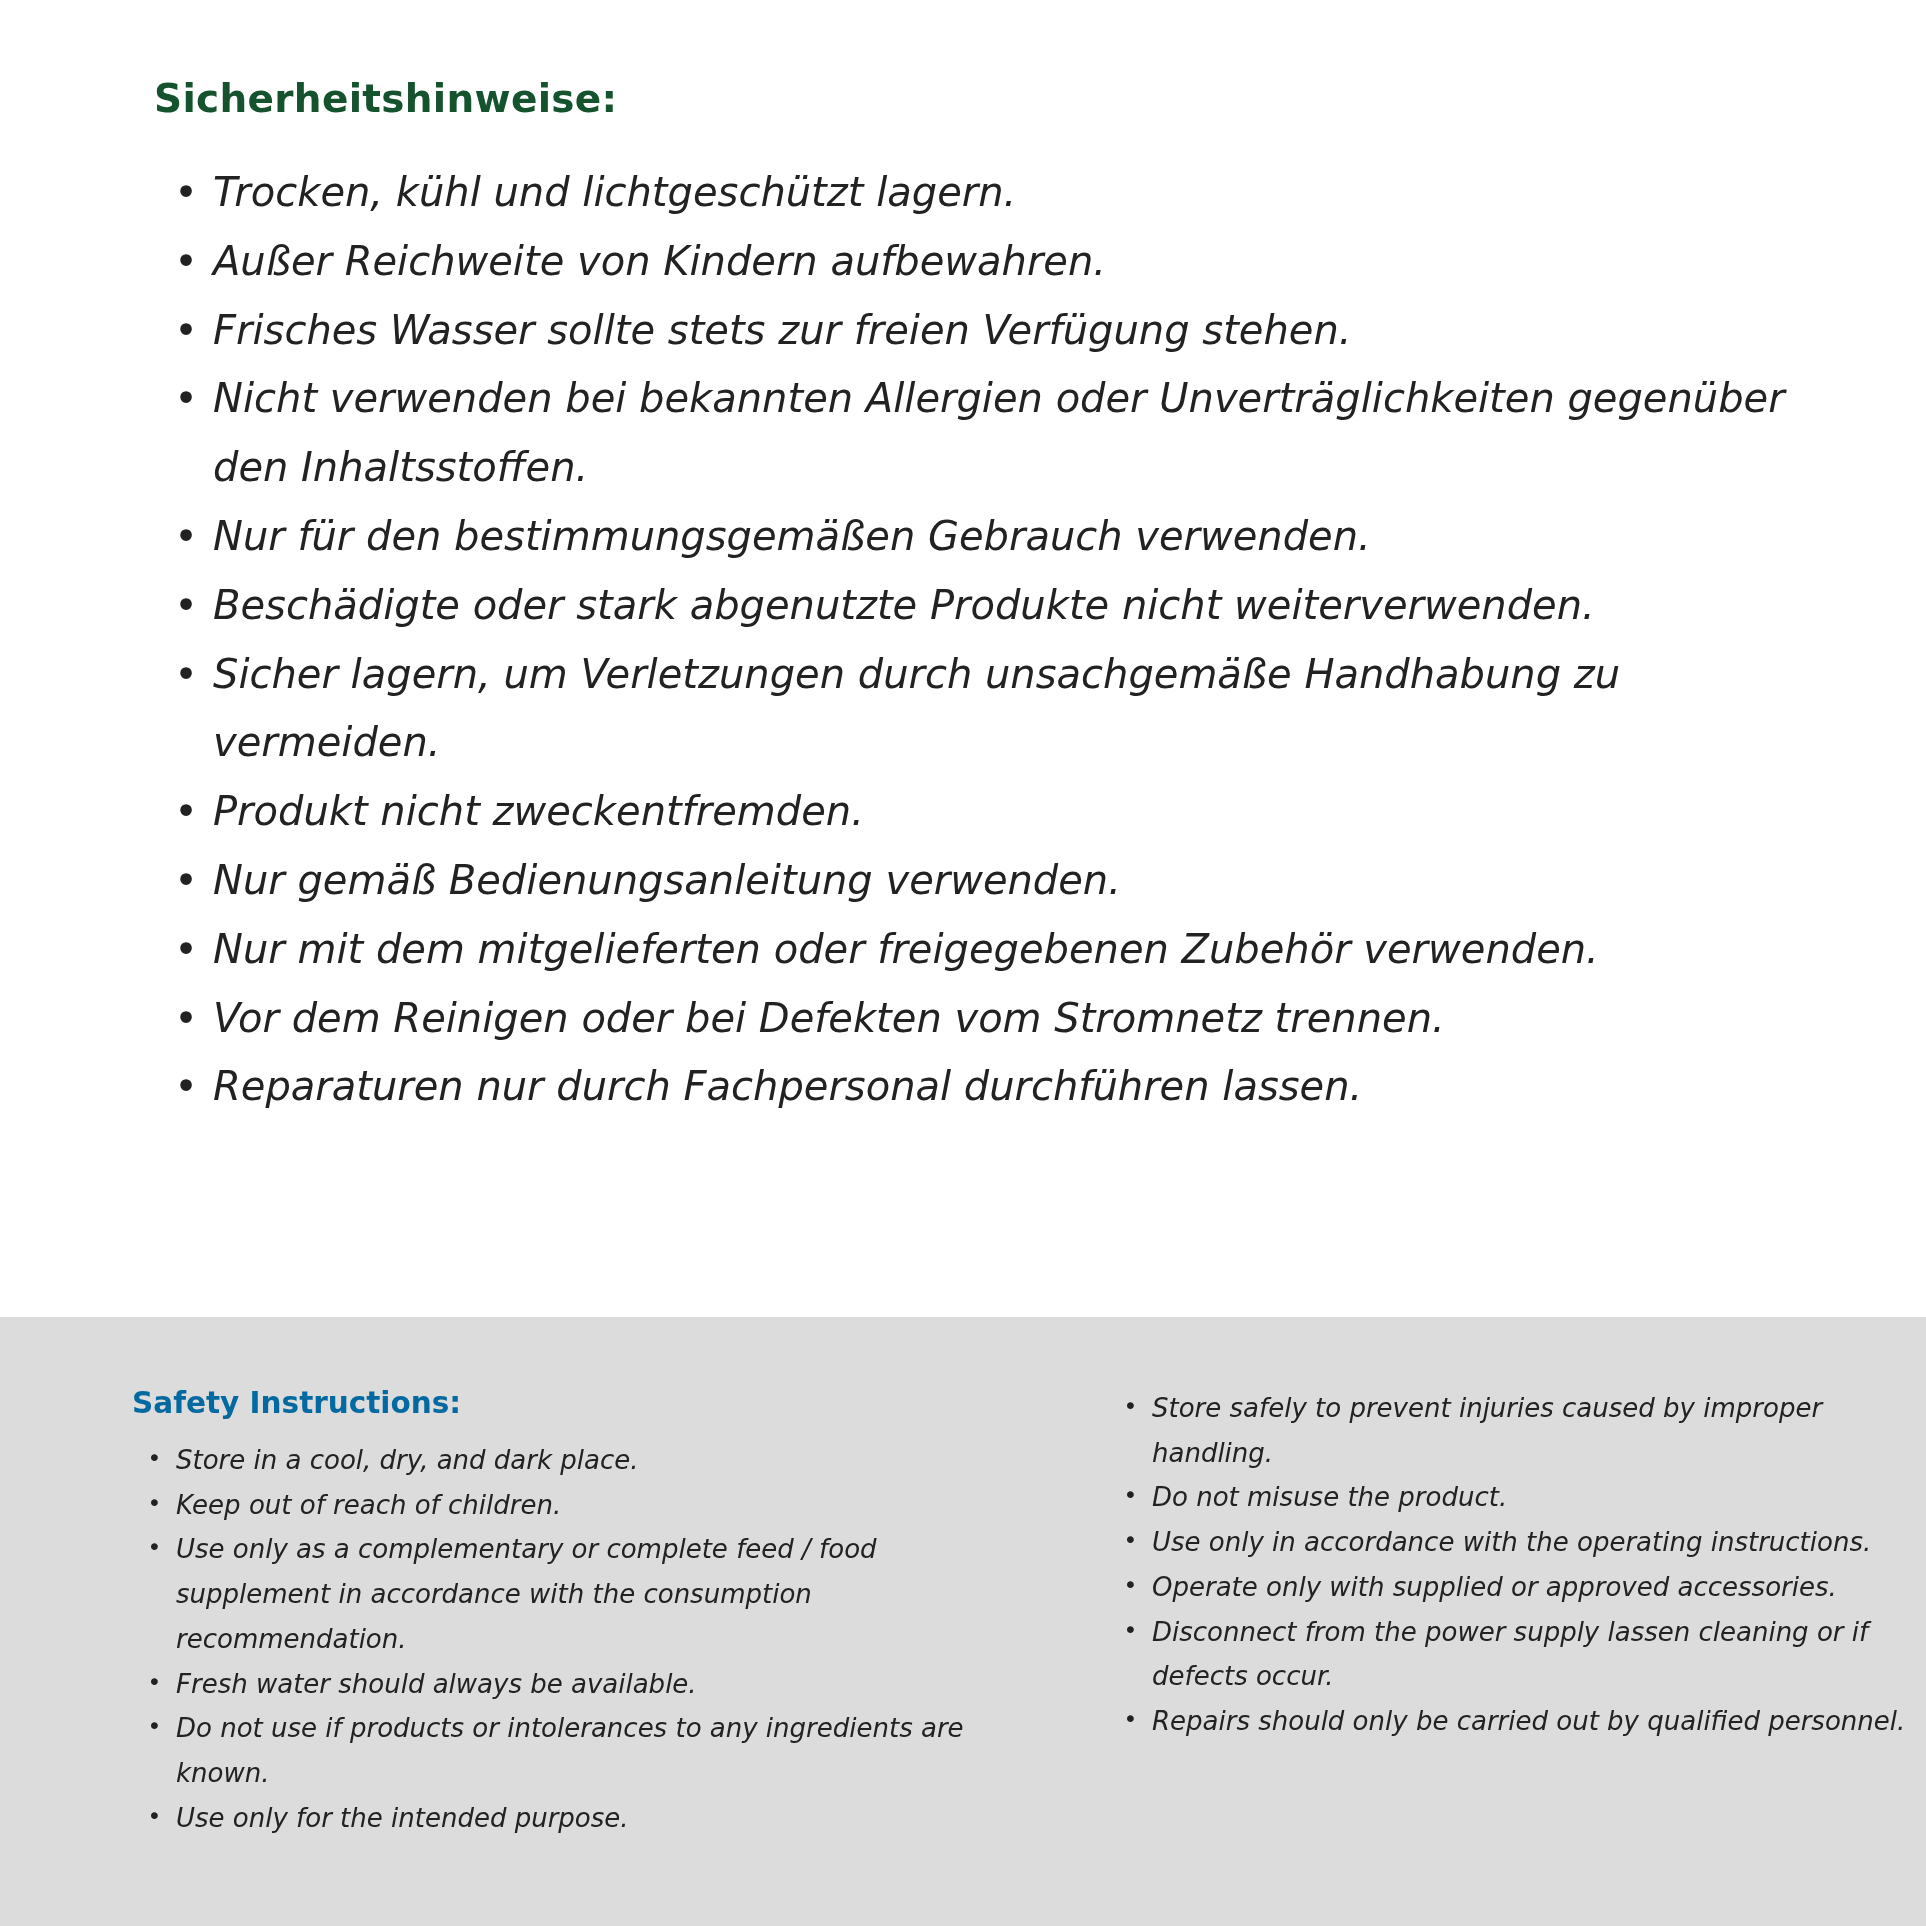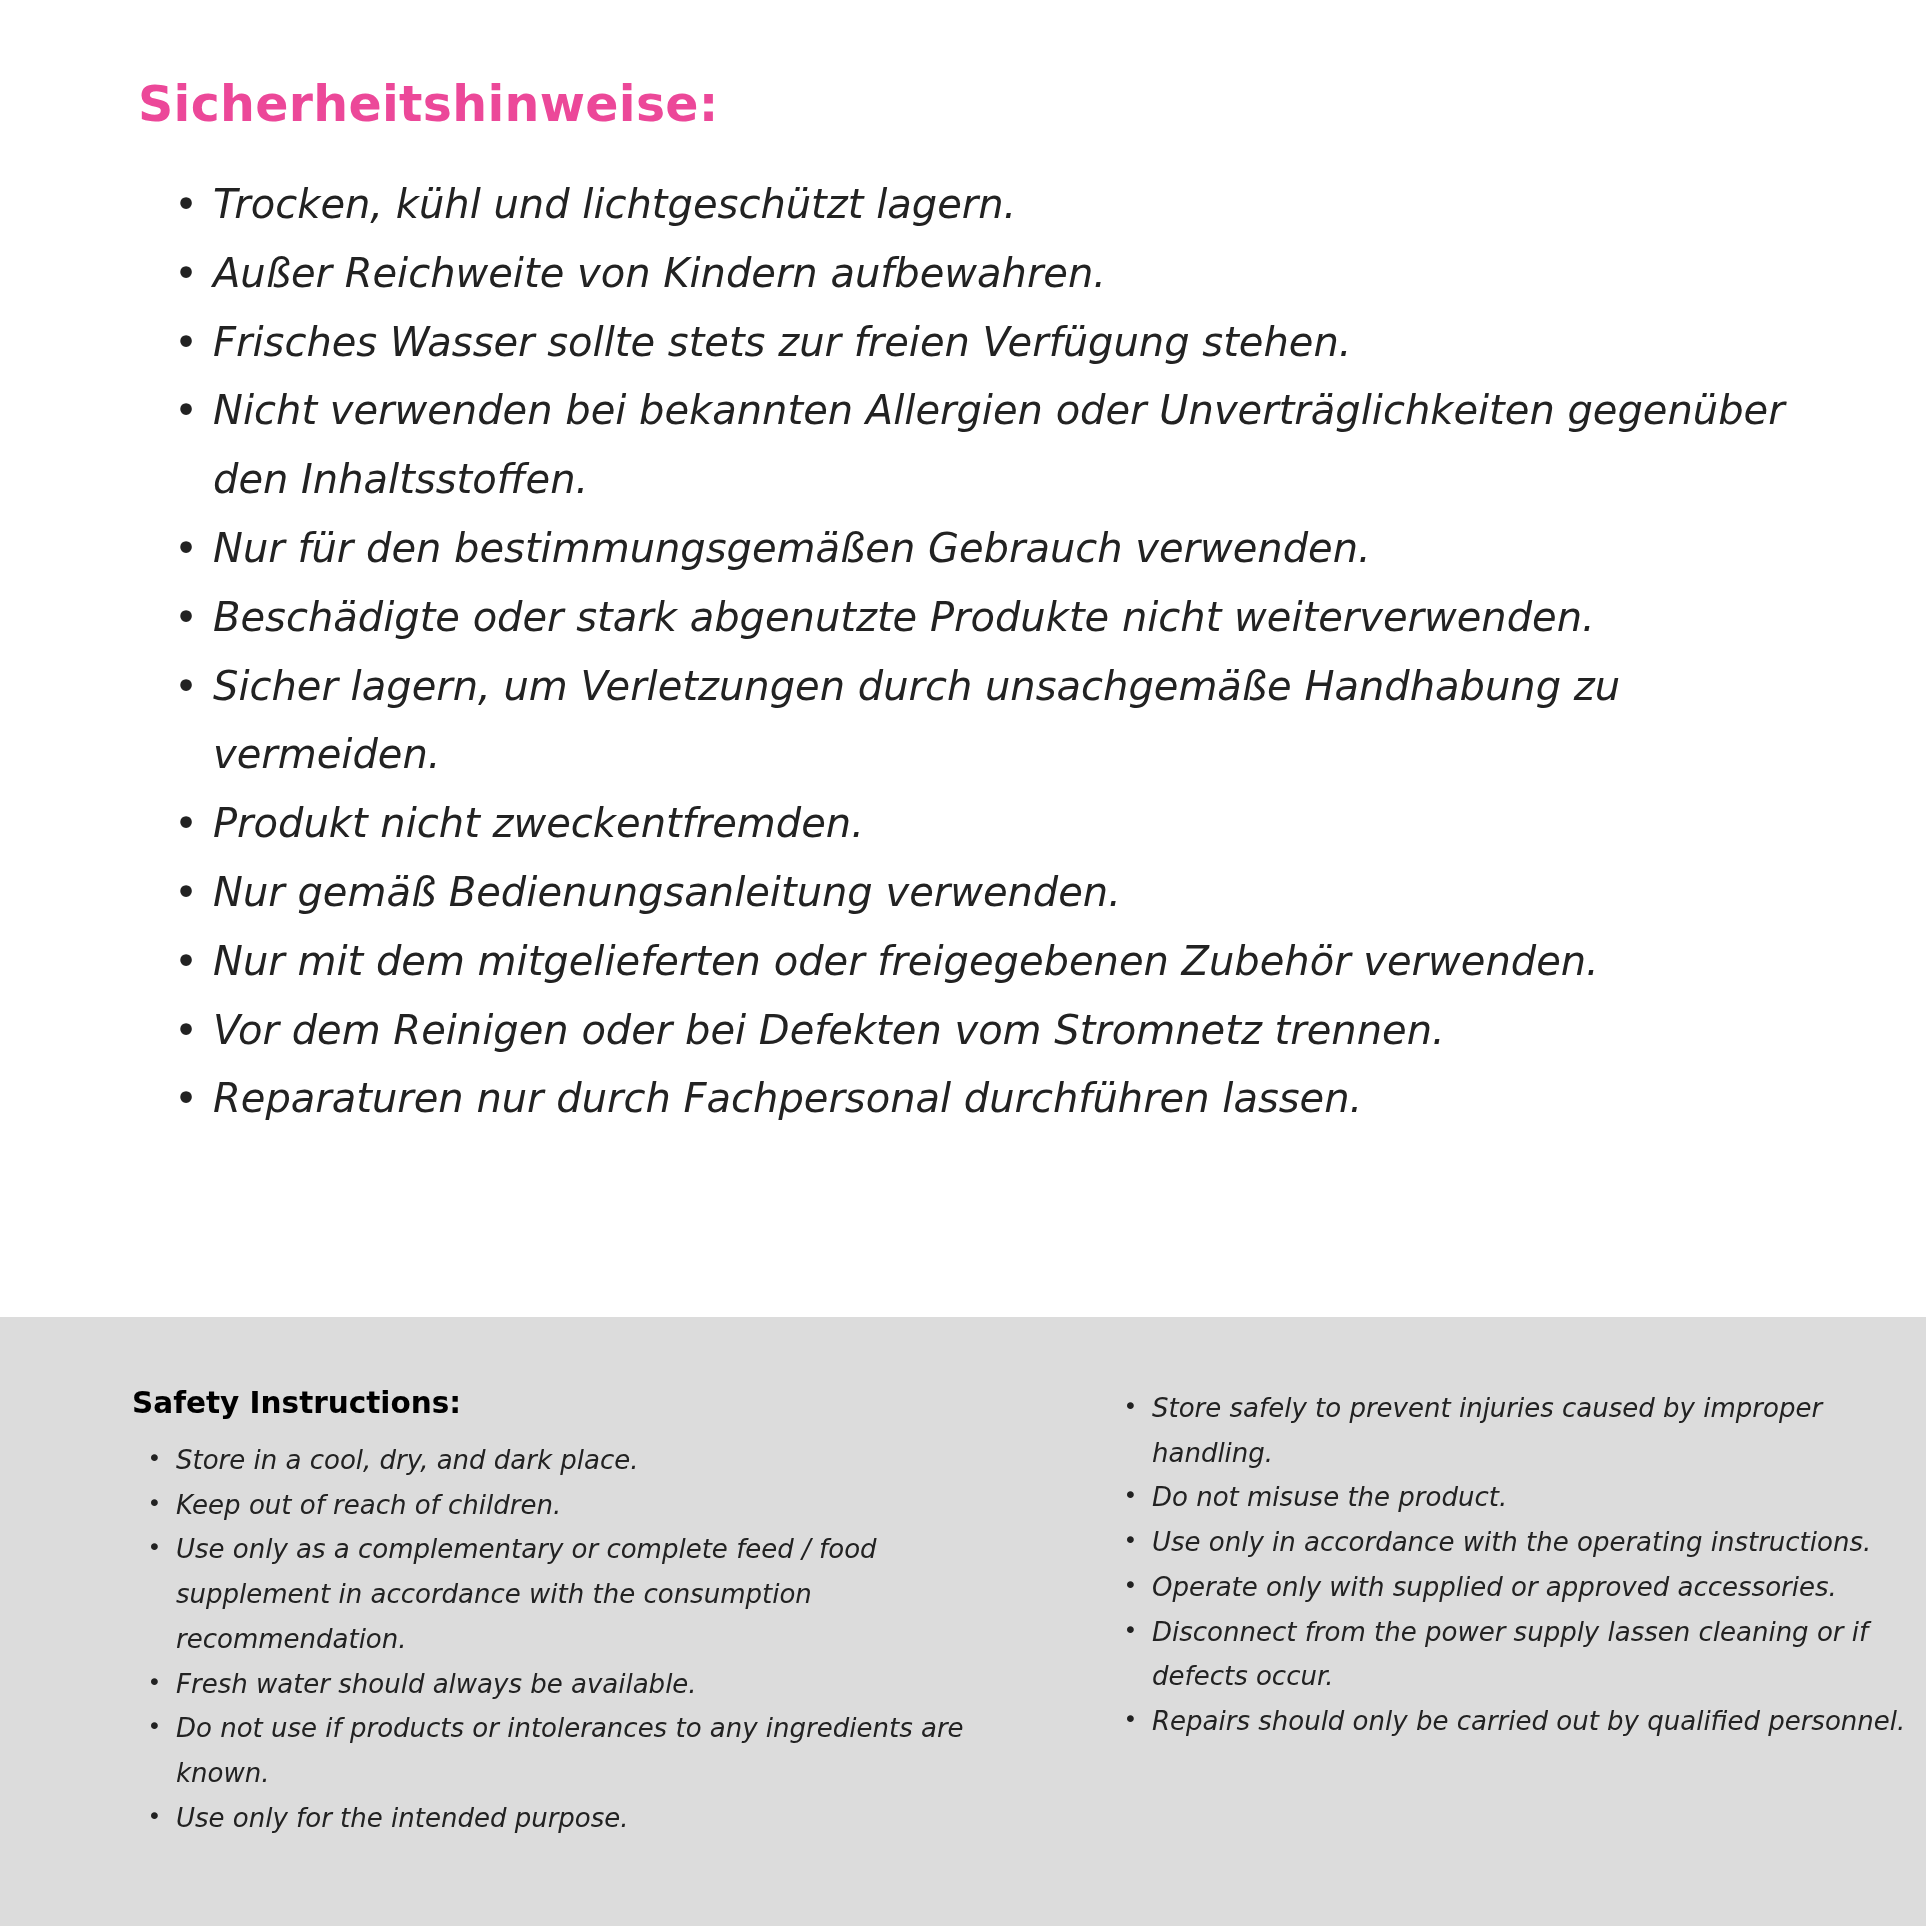--- a/index.html
+++ b/index.html
@@ -12,25 +12,25 @@
   }
   .page{position:relative;width:1926px;height:1926px;overflow:hidden;background:#ffffff;}
 
   
   .german-section{
     position:absolute;top:0;left:0;right:0;
     padding:76px 96px 0 138px;
     box-sizing:border-box;
   }
   .german-title{
-    margin:0 0 37px 0;
-    font-size:49px;
+    margin:0 0 37px 16px;
+    font-size:39px;
     font-weight:700;
     letter-spacing:0.3px;
-    color:#ec4899;
+    color:#14532d;
   }
   ul.bullets{
     list-style:none;
     margin:0;padding:0;
   }
   .german-section ul.bullets{
     margin-left:35px;
     max-width:1644px;
     font-size:40px;
     line-height:1.72;
@@ -57,21 +57,21 @@
     display:flex;
     gap:103px;
   }
   .col{box-sizing:border-box;}
   .col-left{width:873px;flex:0 0 auto;}
   .col-right{width:809px;flex:0 0 auto;}
   .english-title{
     margin:0 0 18px 0;
     font-size:29.5px;
     font-weight:700;
-    color:#000000;
+    color:#0369a1;
   }
   .english-panel ul.bullets{
     font-size:26px;
     line-height:1.72;
     color:#222222;
     margin-left:13px;
   }
   .english-panel ul.bullets li{
     padding-left:31px;
   }

